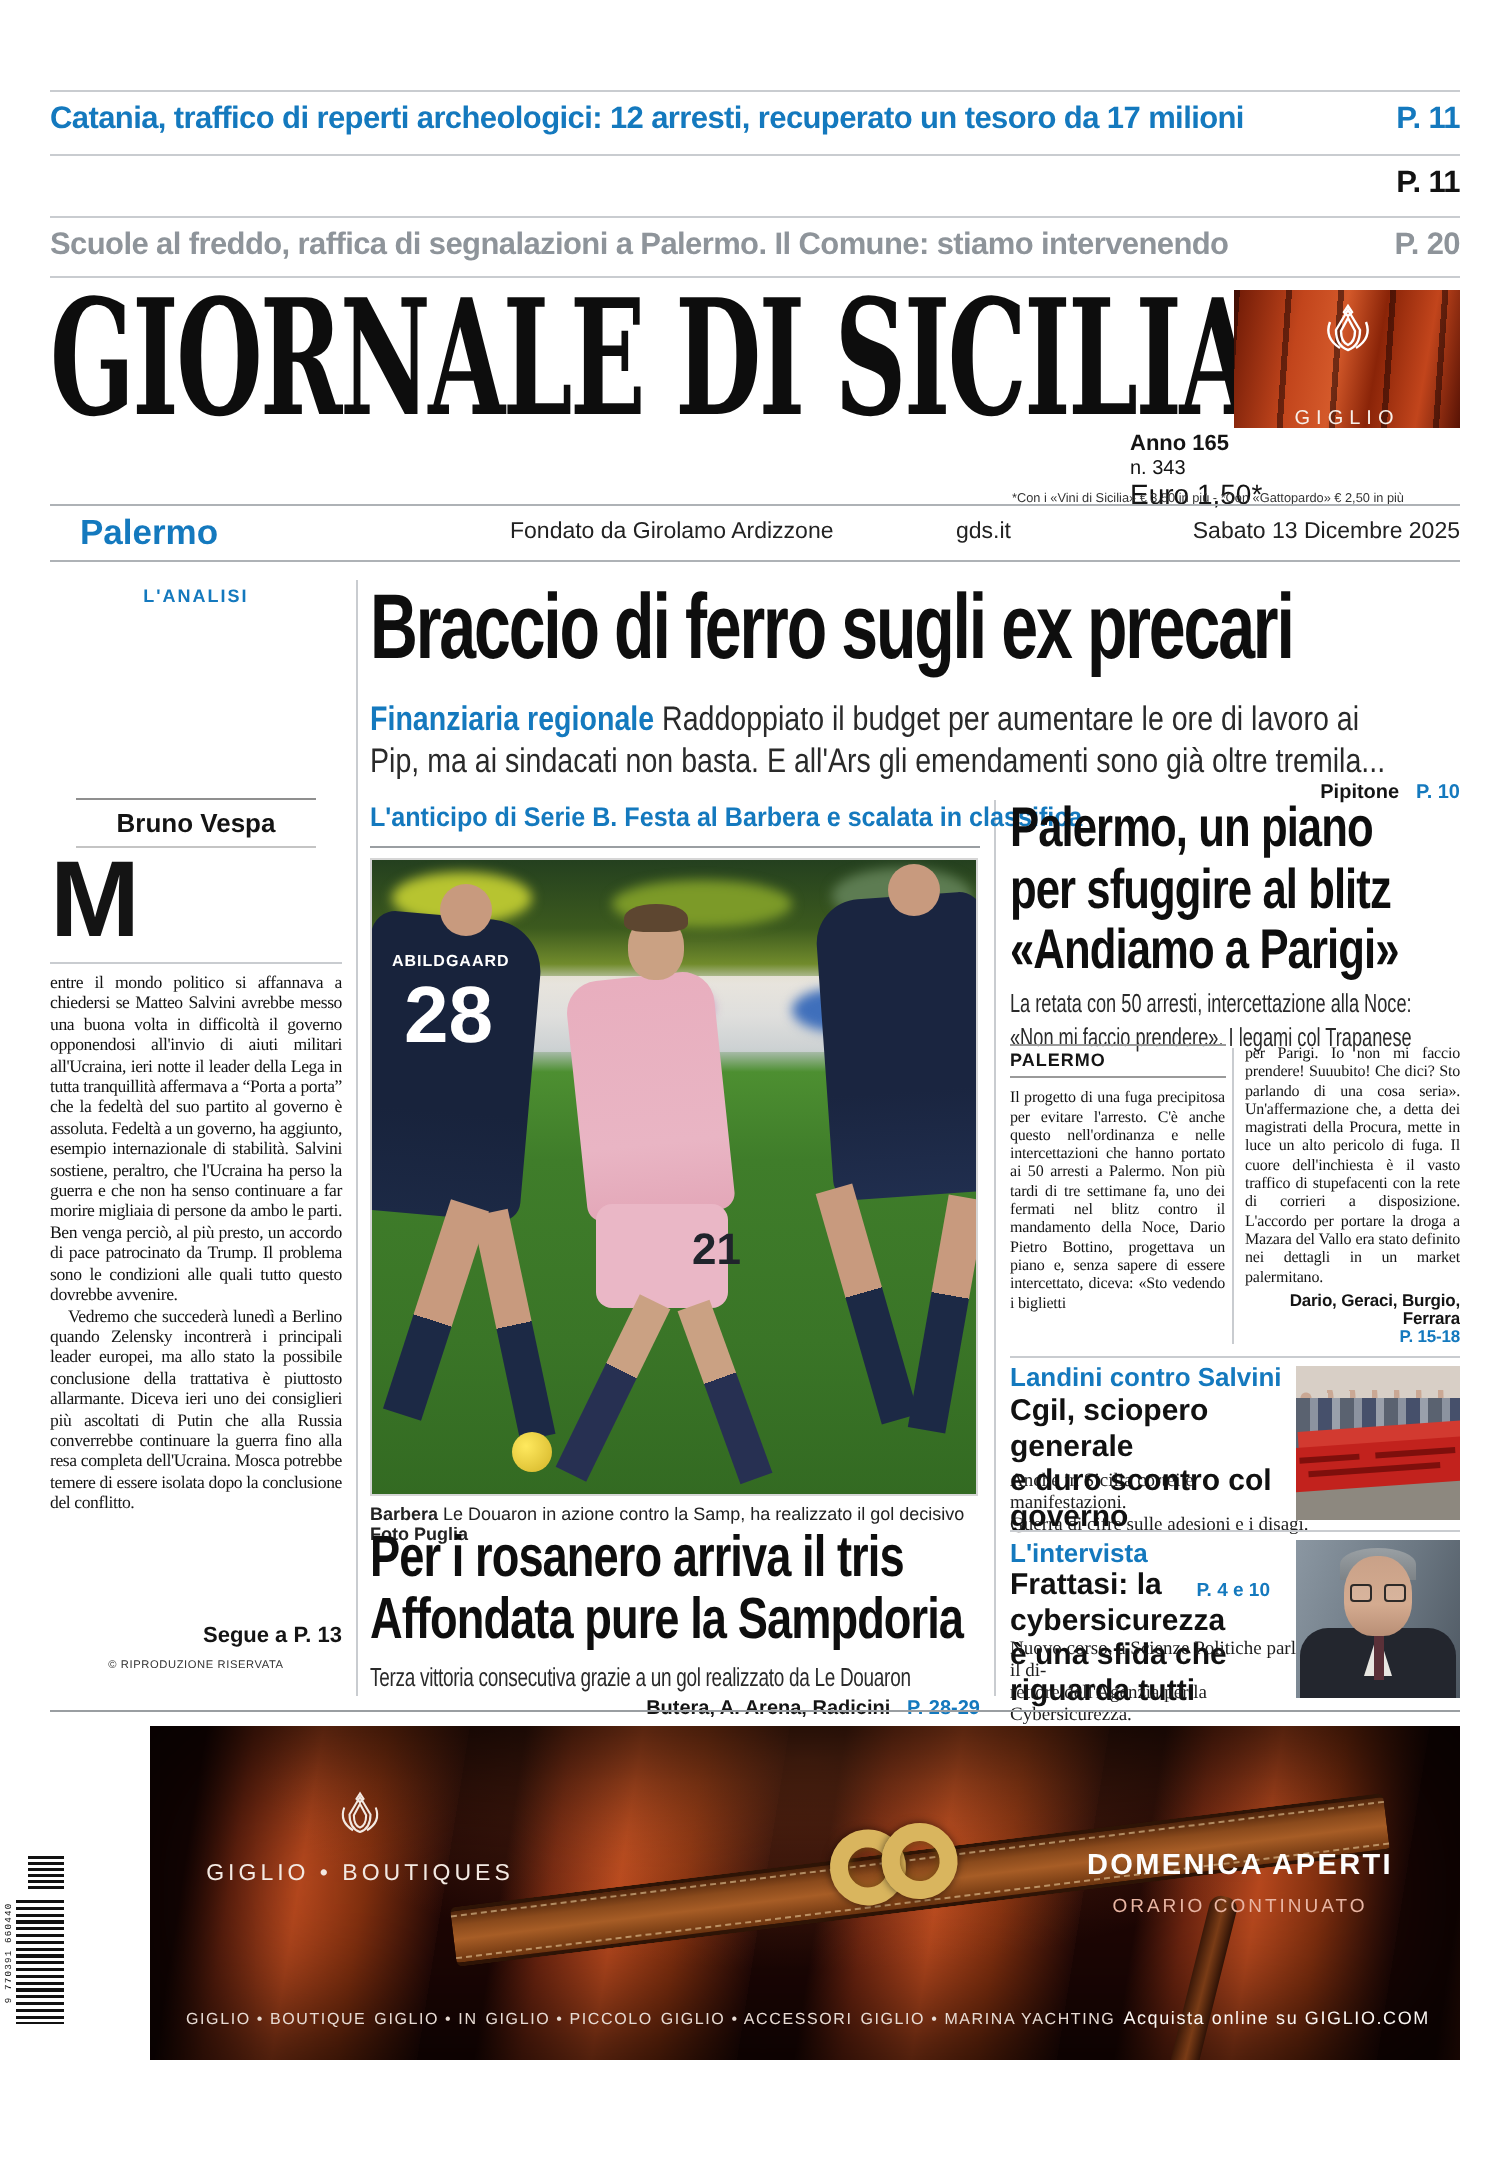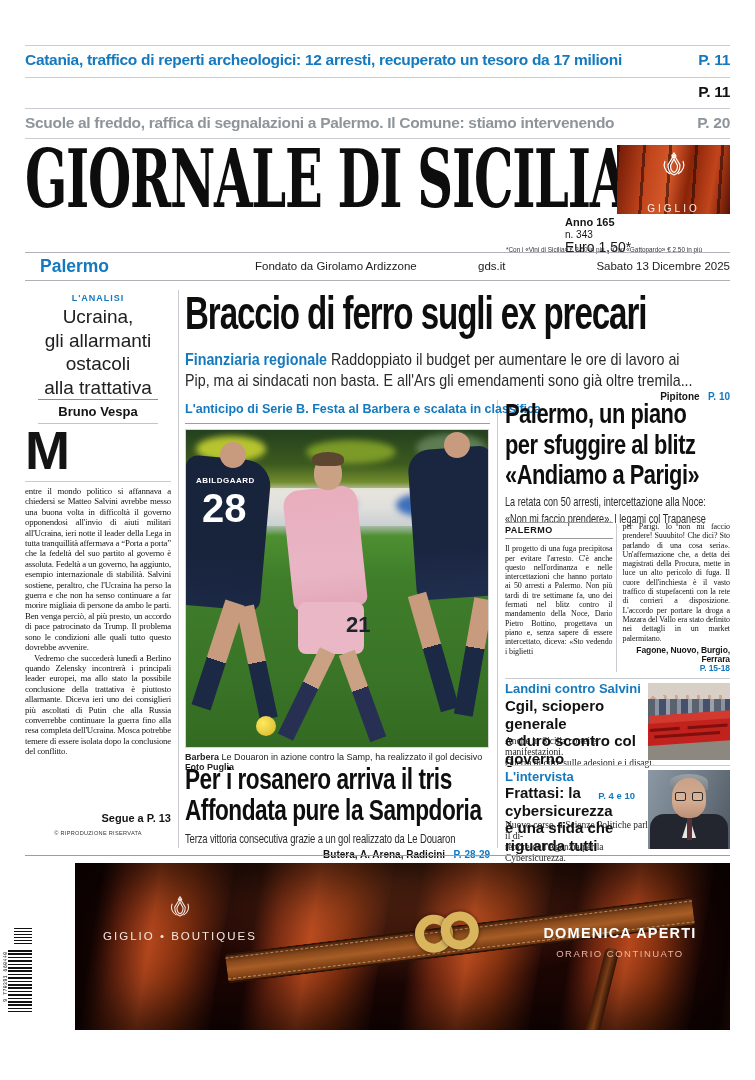--- a/index.html
+++ b/index.html
@@ -201,24 +201,20 @@
   <div class="lead-byline">
     <span class="b">Pipitone</span>
     <span>&nbsp;</span>
     <span class="b blue">P. 10</span>
   </div>
 
   <div class="vrule" style="left:178px;top:290px;height:558px"></div>
   <div class="vrule" style="left:497px;top:400px;height:448px"></div>
 
   <div class="an-label">L'ANALISI</div>
-  <div class="an-title pre">Ucraina,
-gli allarmanti
-ostacoli
-alla trattativa</div>
   <div class="rule" style="left:38px;top:399px;width:120px;background:#8f8f8f"></div>
   <div class="an-author">Bruno Vespa</div>
   <div class="rule" style="left:38px;top:423px;width:120px;background:#c4c4c4"></div>
   <div class="an-drop">M</div>
   <div class="rule" style="left:25px;top:481px;width:146px"></div>
   <div class="an-body ser just">
     <p>entre il mondo politico si affannava a chiedersi se Matteo Salvini avrebbe messo una buona volta in difficoltà il governo opponendosi all'invio di aiuti militari all'Ucraina, ieri notte il leader della Lega in tutta tranquillità affermava a “Porta a porta” che la fedeltà del suo partito al governo è assoluta. Fedeltà a un governo, ha aggiunto, esempio internazionale di stabilità. Salvini sostiene, peraltro, che l'Ucraina ha perso la guerra e che non ha senso continuare a far morire migliaia di persone da ambo le parti. Ben venga perciò, al più presto, un accordo di pace patrocinato da Trump. Il problema sono le condizioni alle quali tutto questo dovrebbe avvenire.</p>
     <p>Vedremo che succederà lunedì a Berlino quando Zelensky incontrerà i principali leader europei, ma allo stato la possibile conclusione della trattativa è piuttosto allarmante. Diceva ieri uno dei consiglieri più ascoltati di Putin che alla Russia converrebbe continuare la guerra fino alla resa completa dell'Ucraina. Mosca potrebbe temere di essere isolata dopo la conclusione del conflitto.</p>
   </div>
   <div class="an-more">Segue a P. 13</div>
@@ -277,21 +273,21 @@
 «Non mi faccio prendere». I legami col Trapanese</div>
 
   <div class="blitz-body">
     <div class="blitz-col">
       <div class="dateline">PALERMO</div>
       <p class="ser just">Il progetto di una fuga precipitosa per evitare l'arresto. C'è anche questo nell'ordinanza e nelle intercettazioni che hanno portato ai 50 arresti a Palermo. Non più tardi di tre settimane fa, uno dei fermati nel blitz contro il mandamento della Noce, Dario Pietro Bottino, progettava un piano e, senza sapere di essere intercettato, diceva: «Sto vedendo i biglietti</p>
     </div>
     <div class="blitz-col">
       <p class="ser just">per Parigi. Io non mi faccio prendere! Suuubito! Che dici? Sto parlando di una cosa seria». Un'affermazione che, a detta dei magistrati della Procura, mette in luce un alto pericolo di fuga. Il cuore dell'inchiesta è il vasto traffico di stupefacenti con la rete di corrieri a disposizione. L'accordo per portare la droga a Mazara del Vallo era stato definito nei dettagli in un market palermitano.</p>
       <div class="blitz-byline">
-        <span class="b">Fagone, Nuovo, Burgio, Ferrara</span><br>
+        <span class="b">Dario, Geraci, Burgio, Ferrara</span><br>
         <span class="b blue">P. 15-18</span>
       </div>
     </div>
   </div>
   <div class="vrule" style="left:616px;top:524px;height:148px"></div>
 
   <div class="rule" style="left:505px;top:678px;width:225px"></div>
 
   <div class="abs sec-kicker" style="left:505px;top:681px">Landini contro Salvini</div>
   <div class="abs sec-text ser pre" style="left:505px;top:736px;width:150px">Anche in Sicilia cortei e manifestazioni.
@@ -351,20 +347,28 @@
           <path d="M26 10 Q29 18 21 23"></path>
           <path d="M17 2 L15 5 L17 7 L19 5 Z"></path>
         </g>
       </svg>
       <div class="name">GIGLIO • BOUTIQUES</div>
     </div>
     <div class="ad-right">
       <div class="l1">DOMENICA APERTI</div>
       <div class="l2">ORARIO CONTINUATO</div>
     </div>
+    <div class="ad-links">
+      <span>GIGLIO • BOUTIQUE</span>
+      <span>GIGLIO • IN</span>
+      <span>GIGLIO • PICCOLO</span>
+      <span>GIGLIO • ACCESSORI</span>
+      <span>GIGLIO • MARINA YACHTING</span>
+      <span class="cta">Acquista online su GIGLIO.COM</span>
+    </div>
   </div>
 
   <div class="barcode">
     <div class="bars-sm"></div>
     <div class="bars"></div>
     <div class="num">9 770391 660440</div>
   </div>
 
 </div>
 

